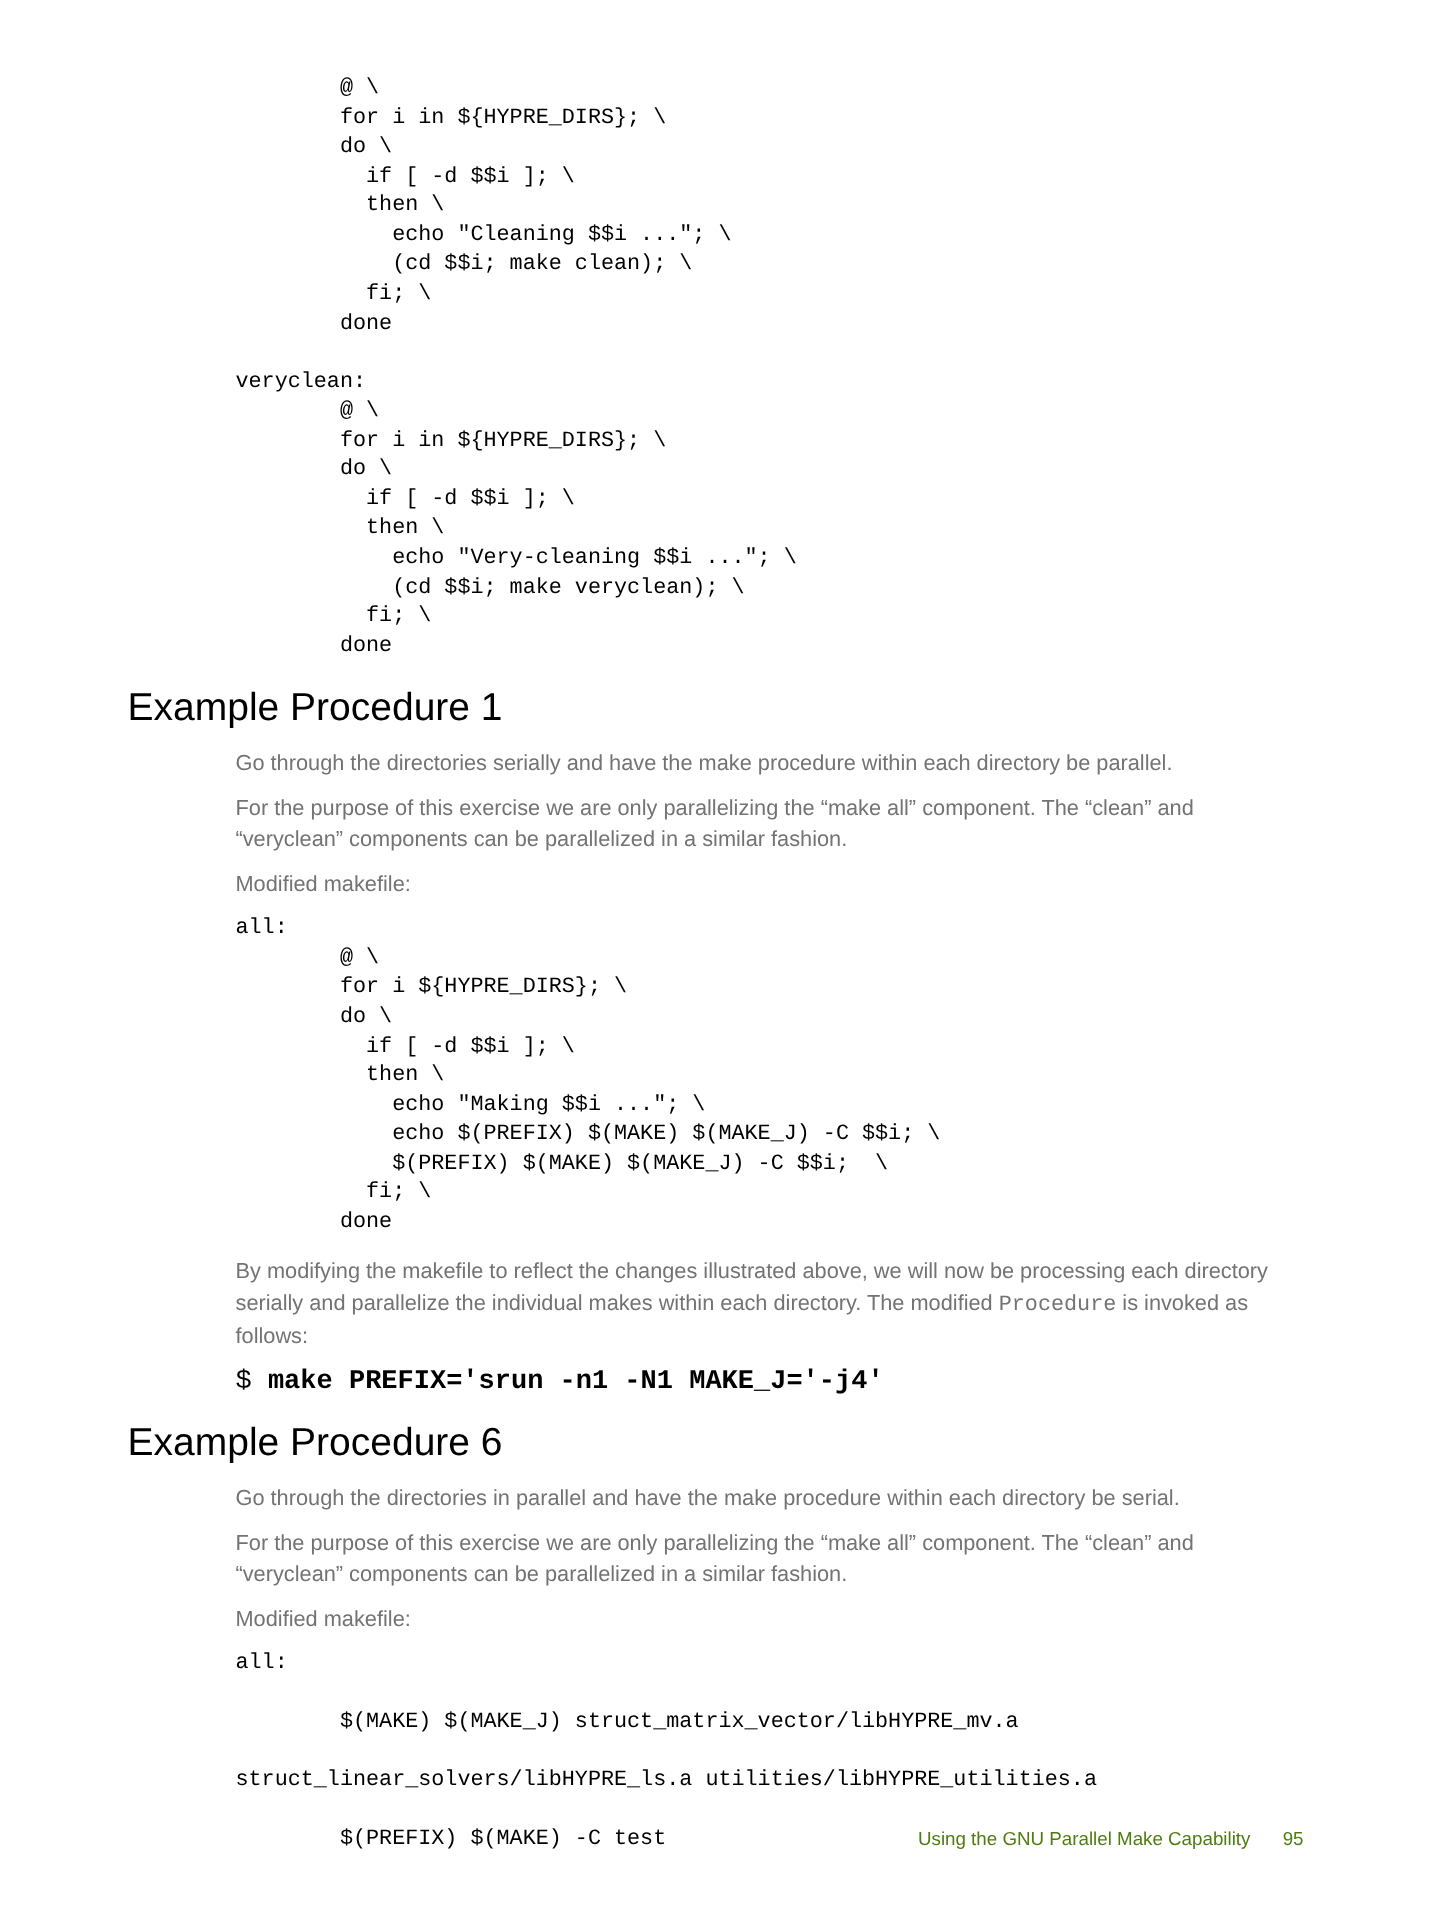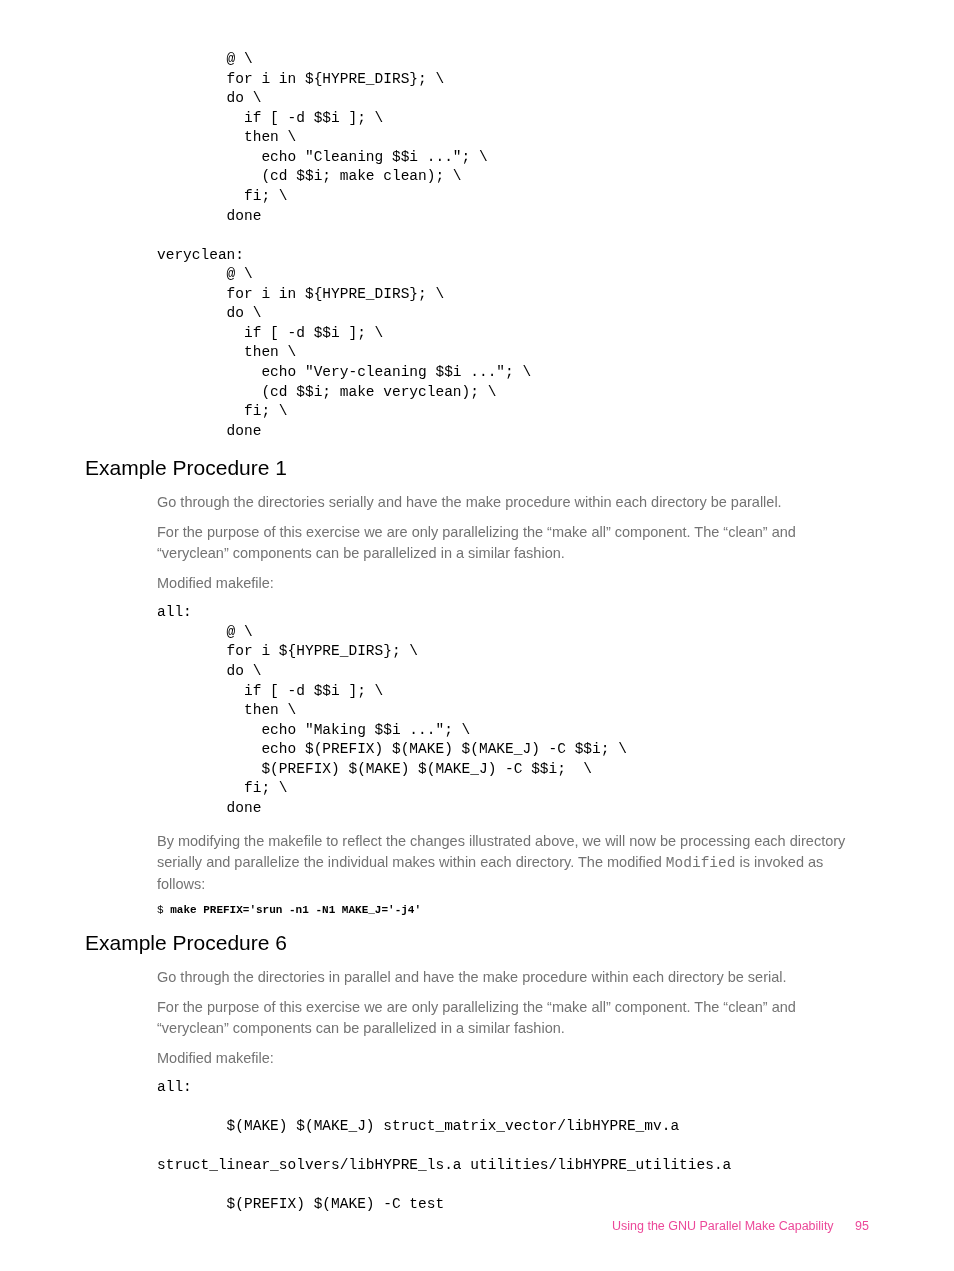--- a/index.html
+++ b/index.html
@@ -20,52 +20,52 @@
       font-family: "Courier New", Courier, monospace;
       font-size: 14.5px;
       white-space: pre;
       line-height: 1.35;
       margin-left: 72px;
       margin-bottom: 12px;
     }
     h2 {
       font-family: Arial, Helvetica, sans-serif;
       font-weight: normal;
-      font-size: 21px;
+      font-size: 26px;
       margin-top: 15px;
       margin-bottom: 12px;
       margin-left: 0;
     }
     .body-text {
       font-family: Arial, Helvetica, sans-serif;
       font-size: 14.5px;
       line-height: 1.45;
       margin-left: 72px;
       margin-bottom: 9px;
       color: #737373;
     }
     .mono-inline {
       font-family: "Courier New", Courier, monospace;
     }
     .command-line {
       font-family: "Courier New", Courier, monospace;
-      font-size: 11px;
+      font-size: 18px;
       margin-left: 72px;
       margin-bottom: 12px;
     }
     .command-line .bold {
       font-weight: bold;
     }
     .footer {
       position: absolute;
       bottom: 38px;
       right: 85px;
       font-family: Arial, Helvetica, sans-serif;
       font-size: 12.5px;
-      color: #ec4899;
+      color: #4d7c0f;
     }
     .footer .page-num {
       margin-left: 18px;
     }
   </style>
 </head>
 <body>
 
 <div class="code-block">        @ \
         for i in ${HYPRE_DIRS}; \
@@ -100,21 +100,21 @@
         do \
           if [ -d $$i ]; \
           then \
             echo "Making $$i ..."; \
             echo $(PREFIX) $(MAKE) $(MAKE_J) -C $$i; \
             $(PREFIX) $(MAKE) $(MAKE_J) -C $$i;  \
           fi; \
         done</div>
 
 <p class="body-text">
-  <span>By modifying the makefile to reflect the changes illustrated above, we will now be processing each directory serially and parallelize the individual makes within each directory. The modified </span><span class="mono-inline">Modified</span><span> is invoked as follows:</span>
+  <span>By modifying the makefile to reflect the changes illustrated above, we will now be processing each directory serially and parallelize the individual makes within each directory. The modified </span><span class="mono-inline">Procedure</span><span> is invoked as follows:</span>
 </p>
 
 <p class="command-line">
   <span>$ </span><span class="bold">make PREFIX='srun -n1 -N1 MAKE_J='-j4'</span>
 </p>
 
 <h2>Example Procedure 6</h2>
 
 <p class="body-text">Go through the directories in parallel and have the make procedure within each directory be serial.</p>
 <p class="body-text">For the purpose of this exercise we are only parallelizing the “make all” component. The “clean” and “veryclean” components can be parallelized in a similar fashion.</p>

